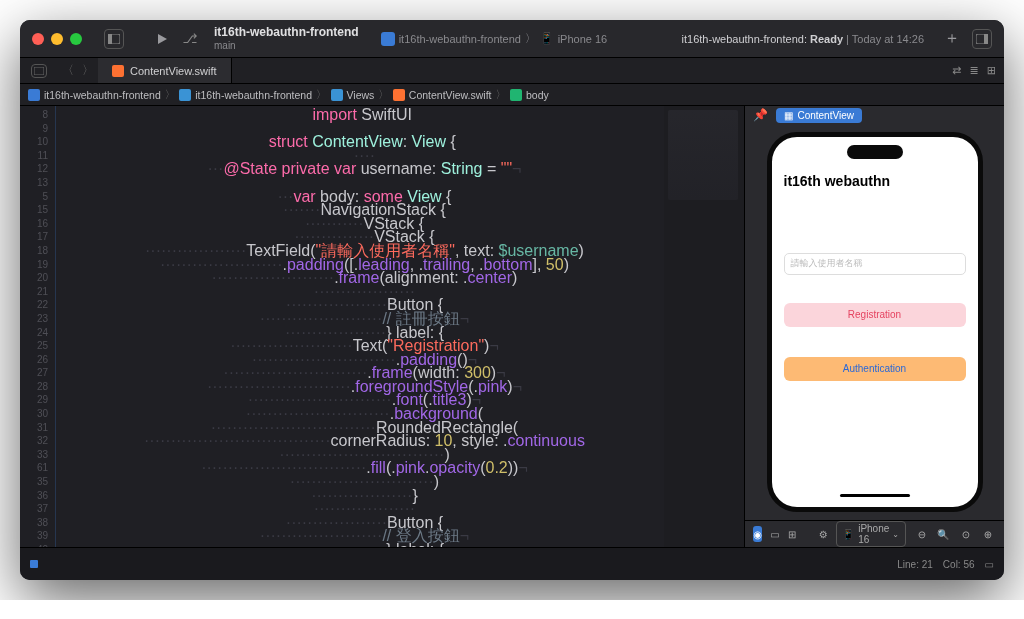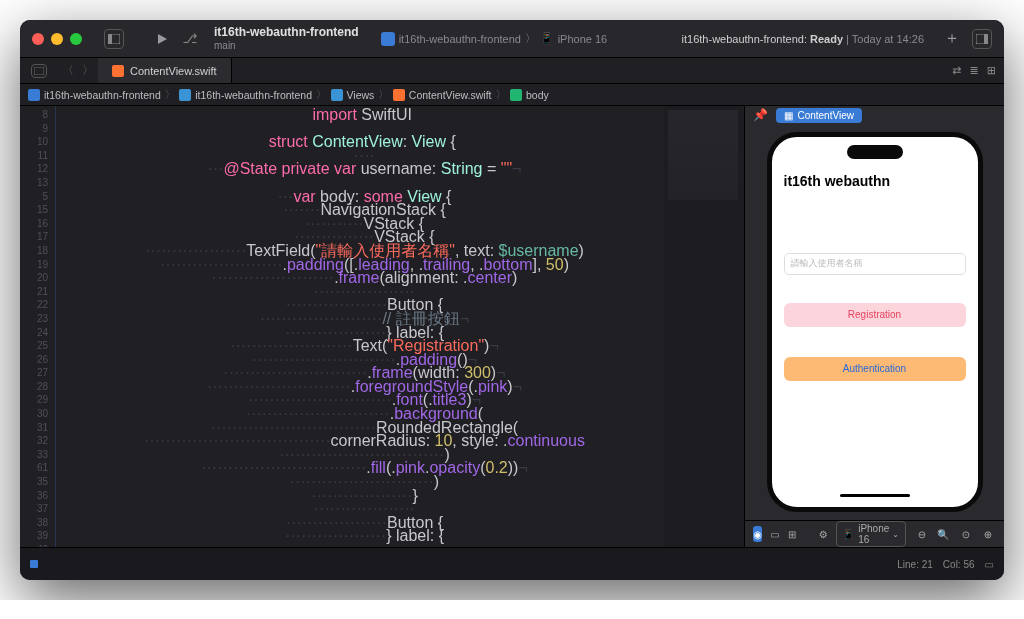--- a/index.html
+++ b/index.html
@@ -220,20 +220,21 @@
           <div class="code-line"> <span class="inv"> ···························</span>.<span class="fn">font</span>(.<span class="en">title3</span>)<span class="inv">¬</span></div>
           <div class="code-line"> <span class="inv"> ···························</span>.<span class="fn">background</span>(</div>
           <div class="code-line"> <span class="inv"> ·······························</span>RoundedRectangle(</div>
           <div class="code-line"> <span class="inv"> ···································</span>cornerRadius: <span class="num">10</span>, style: .<span class="en">continuous</span></div>
           <div class="code-line"> <span class="inv"> ·······························</span>)</div>
           <div class="code-line"> <span class="inv"> ·······························</span>.<span class="fn">fill</span>(.<span class="en">pink</span>.<span class="fn">opacity</span>(<span class="num">0.2</span>))<span class="inv">¬</span></div>
           <div class="code-line"> <span class="inv"> ···························</span>)</div>
           <div class="code-line"> <span class="inv"> ···················</span>}</div>
           <div class="code-line"> <span class="inv"> ···················</span></div>
           <div class="code-line"> <span class="inv"> ···················</span>Button {</div>
+          <div class="code-line"> <span class="inv"> ·······················</span><span class="cm">// 登入按鈕</span><span class="inv">¬</span></div>
           <div class="code-line"> <span class="inv"> ···················</span>} label: {</div>
         </div>
       <div class="minimap">
         <div class="minimap-blob"></div>
       </div>
     </div>
 
     <div class="preview-pane">
       <div class="pv-top">
         <span class="pin-ic">📌</span>

